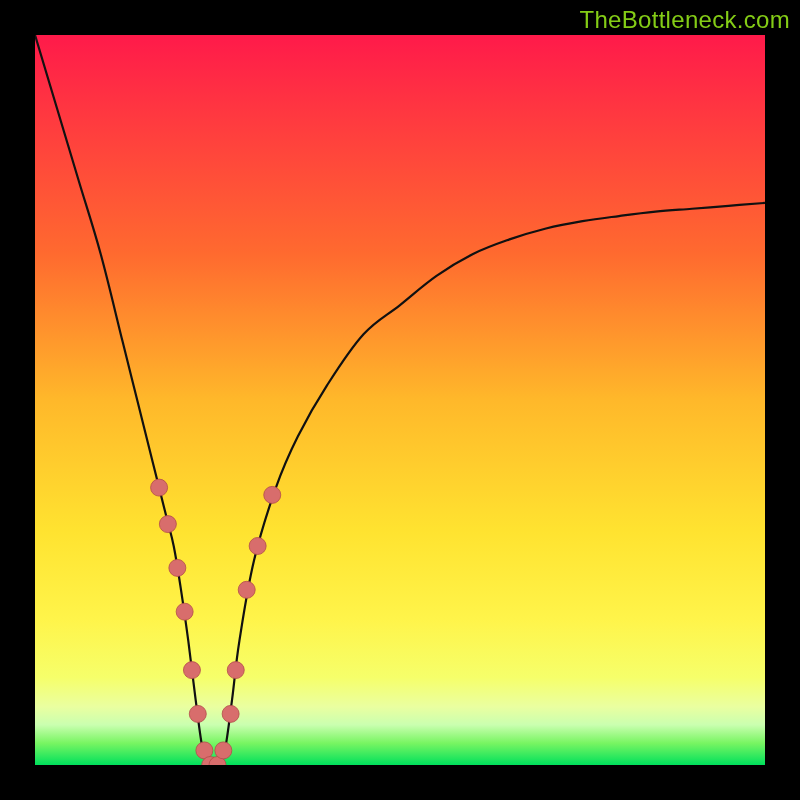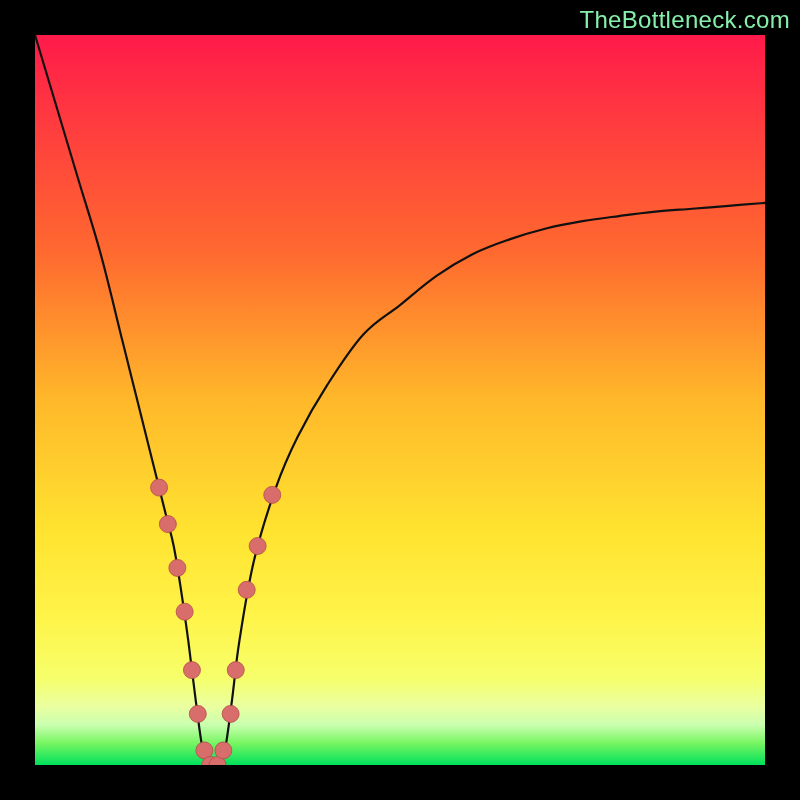--- a/index.html
+++ b/index.html
@@ -53,21 +53,21 @@
   }
   .marker {
     fill: #d86d6c;
     stroke: #b24b4a;
     stroke-width: 0.8;
   }
   .watermark {
     position: absolute;
     top: 6px;
     right: 10px;
-    color: #86efac;
+    color: #84cc16;
     font-size: 24px;
     font-weight: 400;
     letter-spacing: 0.3px;
     user-select: none;
     text-align: right;
   }
 </style>
 </head>
 <body>
 

